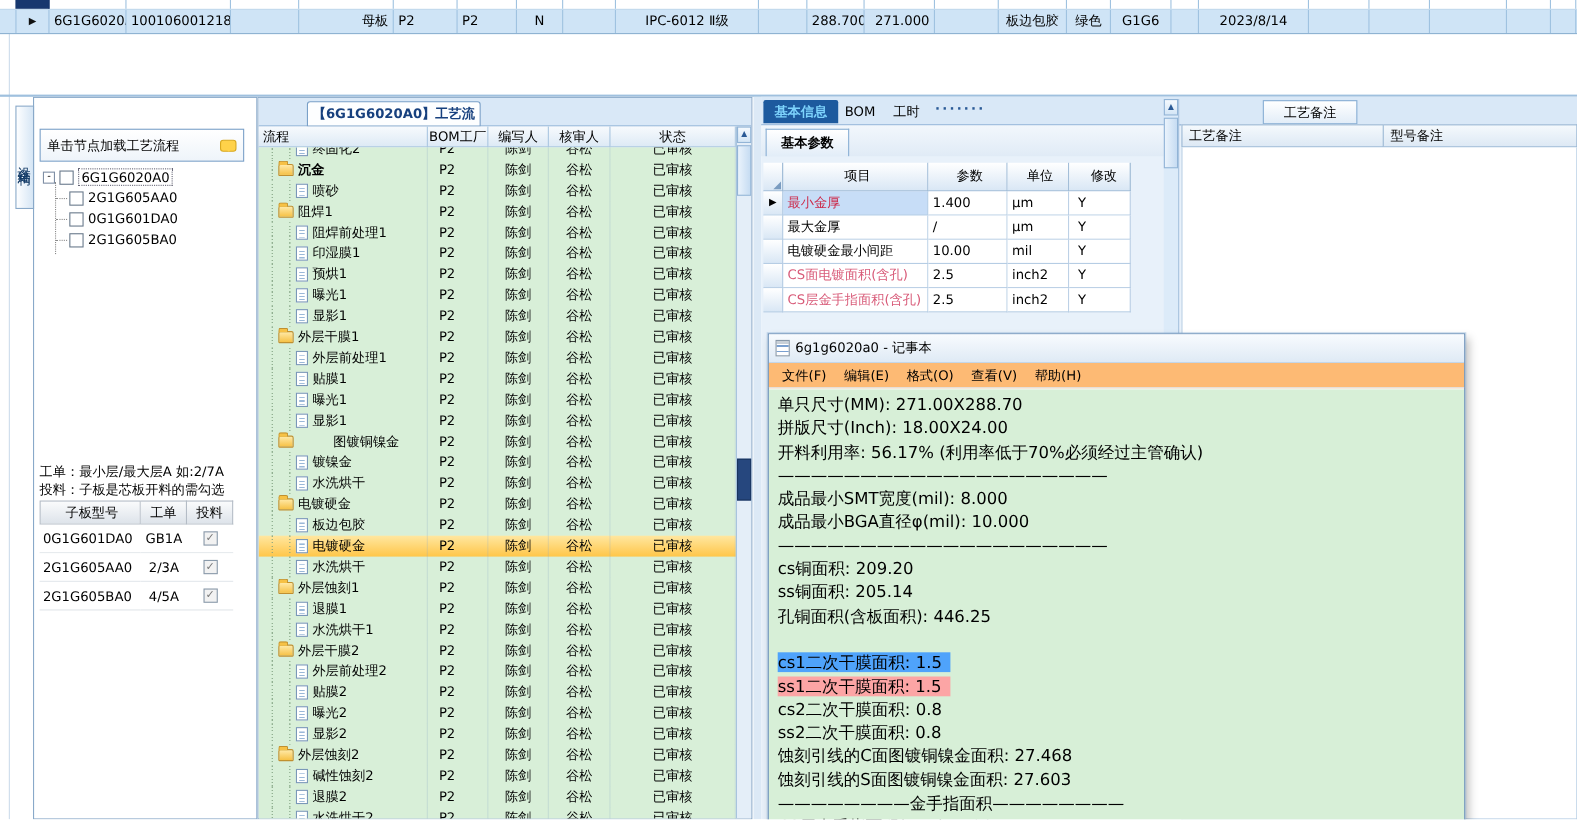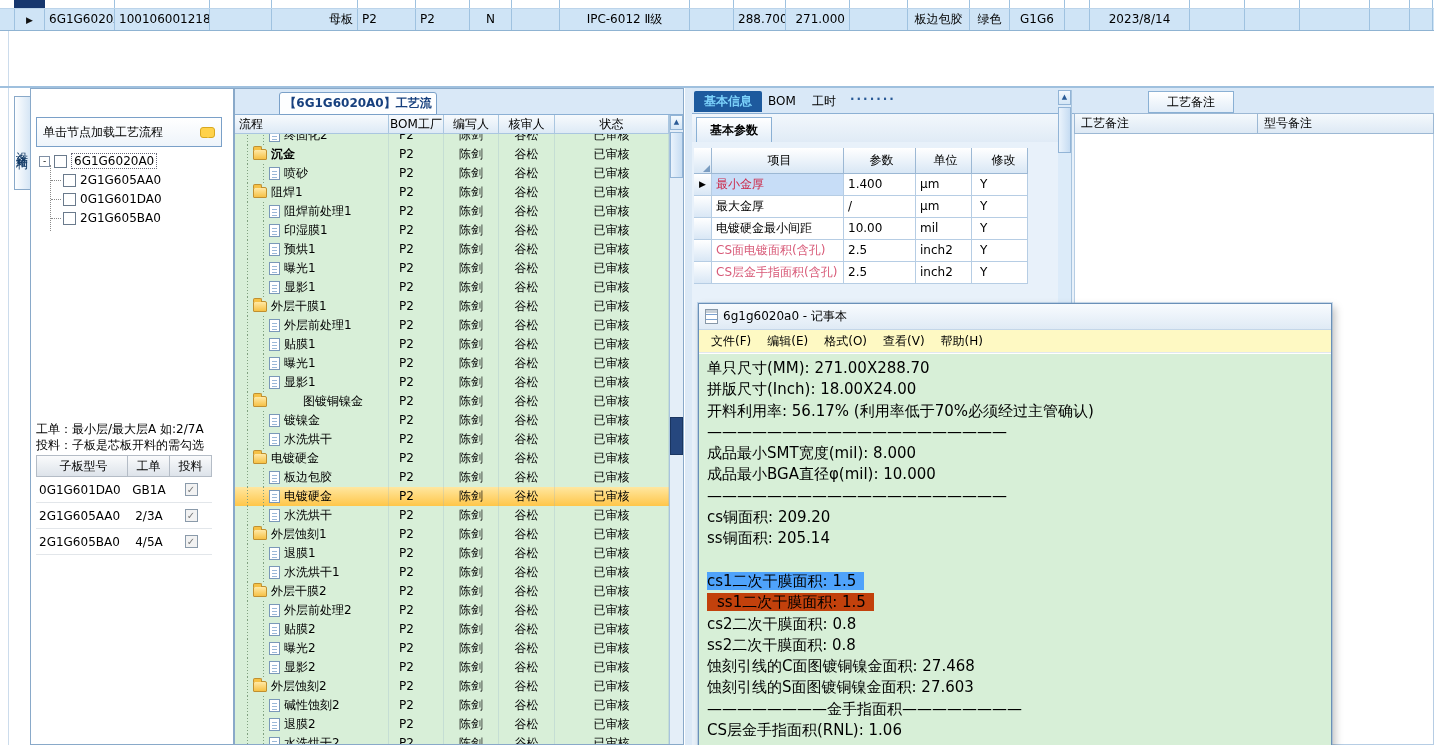--- a/index.html
+++ b/index.html
@@ -102,21 +102,21 @@
 .rh0{width:184px}.rh1{width:176px}
 #remark-body{position:absolute;left:0;top:46px;width:100%;bottom:0;background:#fff;border:1px solid #b6cde4;border-top:none}
 
 
 #notepad{left:698px;top:303px;width:634px;height:460px;background:#fff;border:1px solid #6a90b8;
  box-shadow:0 0 0 1px rgba(130,170,210,.4),3px 4px 8px rgba(0,0,0,.25);z-index:50}
 #np-title{height:26px;background:linear-gradient(#f8fbfe,#dfeaf5);border-bottom:1px solid #c4d6e8;
  display:flex;align-items:center;padding-left:6px}
 .np-icon{width:13px;height:15px;background-color:#fff;border:1px solid #8898a8;margin-right:5px;
  background-image:linear-gradient(#c8d0d8 0 3px,transparent 3px),repeating-linear-gradient(to bottom,transparent 0 4px,#7aa0d0 4px 5px)}
-#np-menu{height:23px;background:#fef9c3;border-bottom:1px solid #e2e8ee;display:flex;align-items:center;padding-left:4px}
+#np-menu{height:23px;background:#fdba74;border-bottom:1px solid #e2e8ee;display:flex;align-items:center;padding-left:4px}
 .np-menu-item{padding:0 8px;line-height:22px;white-space:nowrap}
 #np-body{position:absolute;left:0;top:50px;right:0;bottom:0;background:#d7efd7;padding:4px 8px;
  font-size:15px;line-height:21.3px;overflow:hidden;white-space:nowrap}
 .np-line{height:21.3px}
 .np-sel{color:#000;padding-right:8px}
 </style>
 </head>
 <body>
 
 <div id="app">
@@ -673,23 +673,24 @@
     <div id="np-body">
         <div class="np-line">单只尺寸(MM): 271.00X288.70</div>
         <div class="np-line">拼版尺寸(Inch): 18.00X24.00</div>
         <div class="np-line">开料利用率: 56.17% (利用率低于70%必须经过主管确认)</div>
         <div class="np-line">————————————————————</div>
         <div class="np-line">成品最小SMT宽度(mil): 8.000</div>
         <div class="np-line">成品最小BGA直径φ(mil): 10.000</div>
         <div class="np-line">————————————————————</div>
         <div class="np-line">cs铜面积: 209.20</div>
         <div class="np-line">ss铜面积: 205.14</div>
+        <div class="np-line">孔铜面积(含板面积): 446.25</div>
         <div class="np-line">&nbsp;</div>
         <div class="np-line"><span class="np-sel" style="background: rgb(79, 163, 251);">cs1二次干膜面积: 1.5</span></div>
-        <div class="np-line"><span class="np-sel" style="background: #c2410c; padding-left: 10px;">ss1二次干膜面积: 1.5</span></div>
+        <div class="np-line"><span class="np-sel" style="background: #fca5a5;">ss1二次干膜面积: 1.5</span></div>
         <div class="np-line">cs2二次干膜面积: 0.8</div>
         <div class="np-line">ss2二次干膜面积: 0.8</div>
         <div class="np-line">蚀刻引线的C面图镀铜镍金面积: 27.468</div>
         <div class="np-line">蚀刻引线的S面图镀铜镍金面积: 27.603</div>
         <div class="np-line">————————金手指面积————————</div>
         <div class="np-line">CS层金手指面积(RNL): 1.06</div>
       </div>
   </div>
 </div>
 

